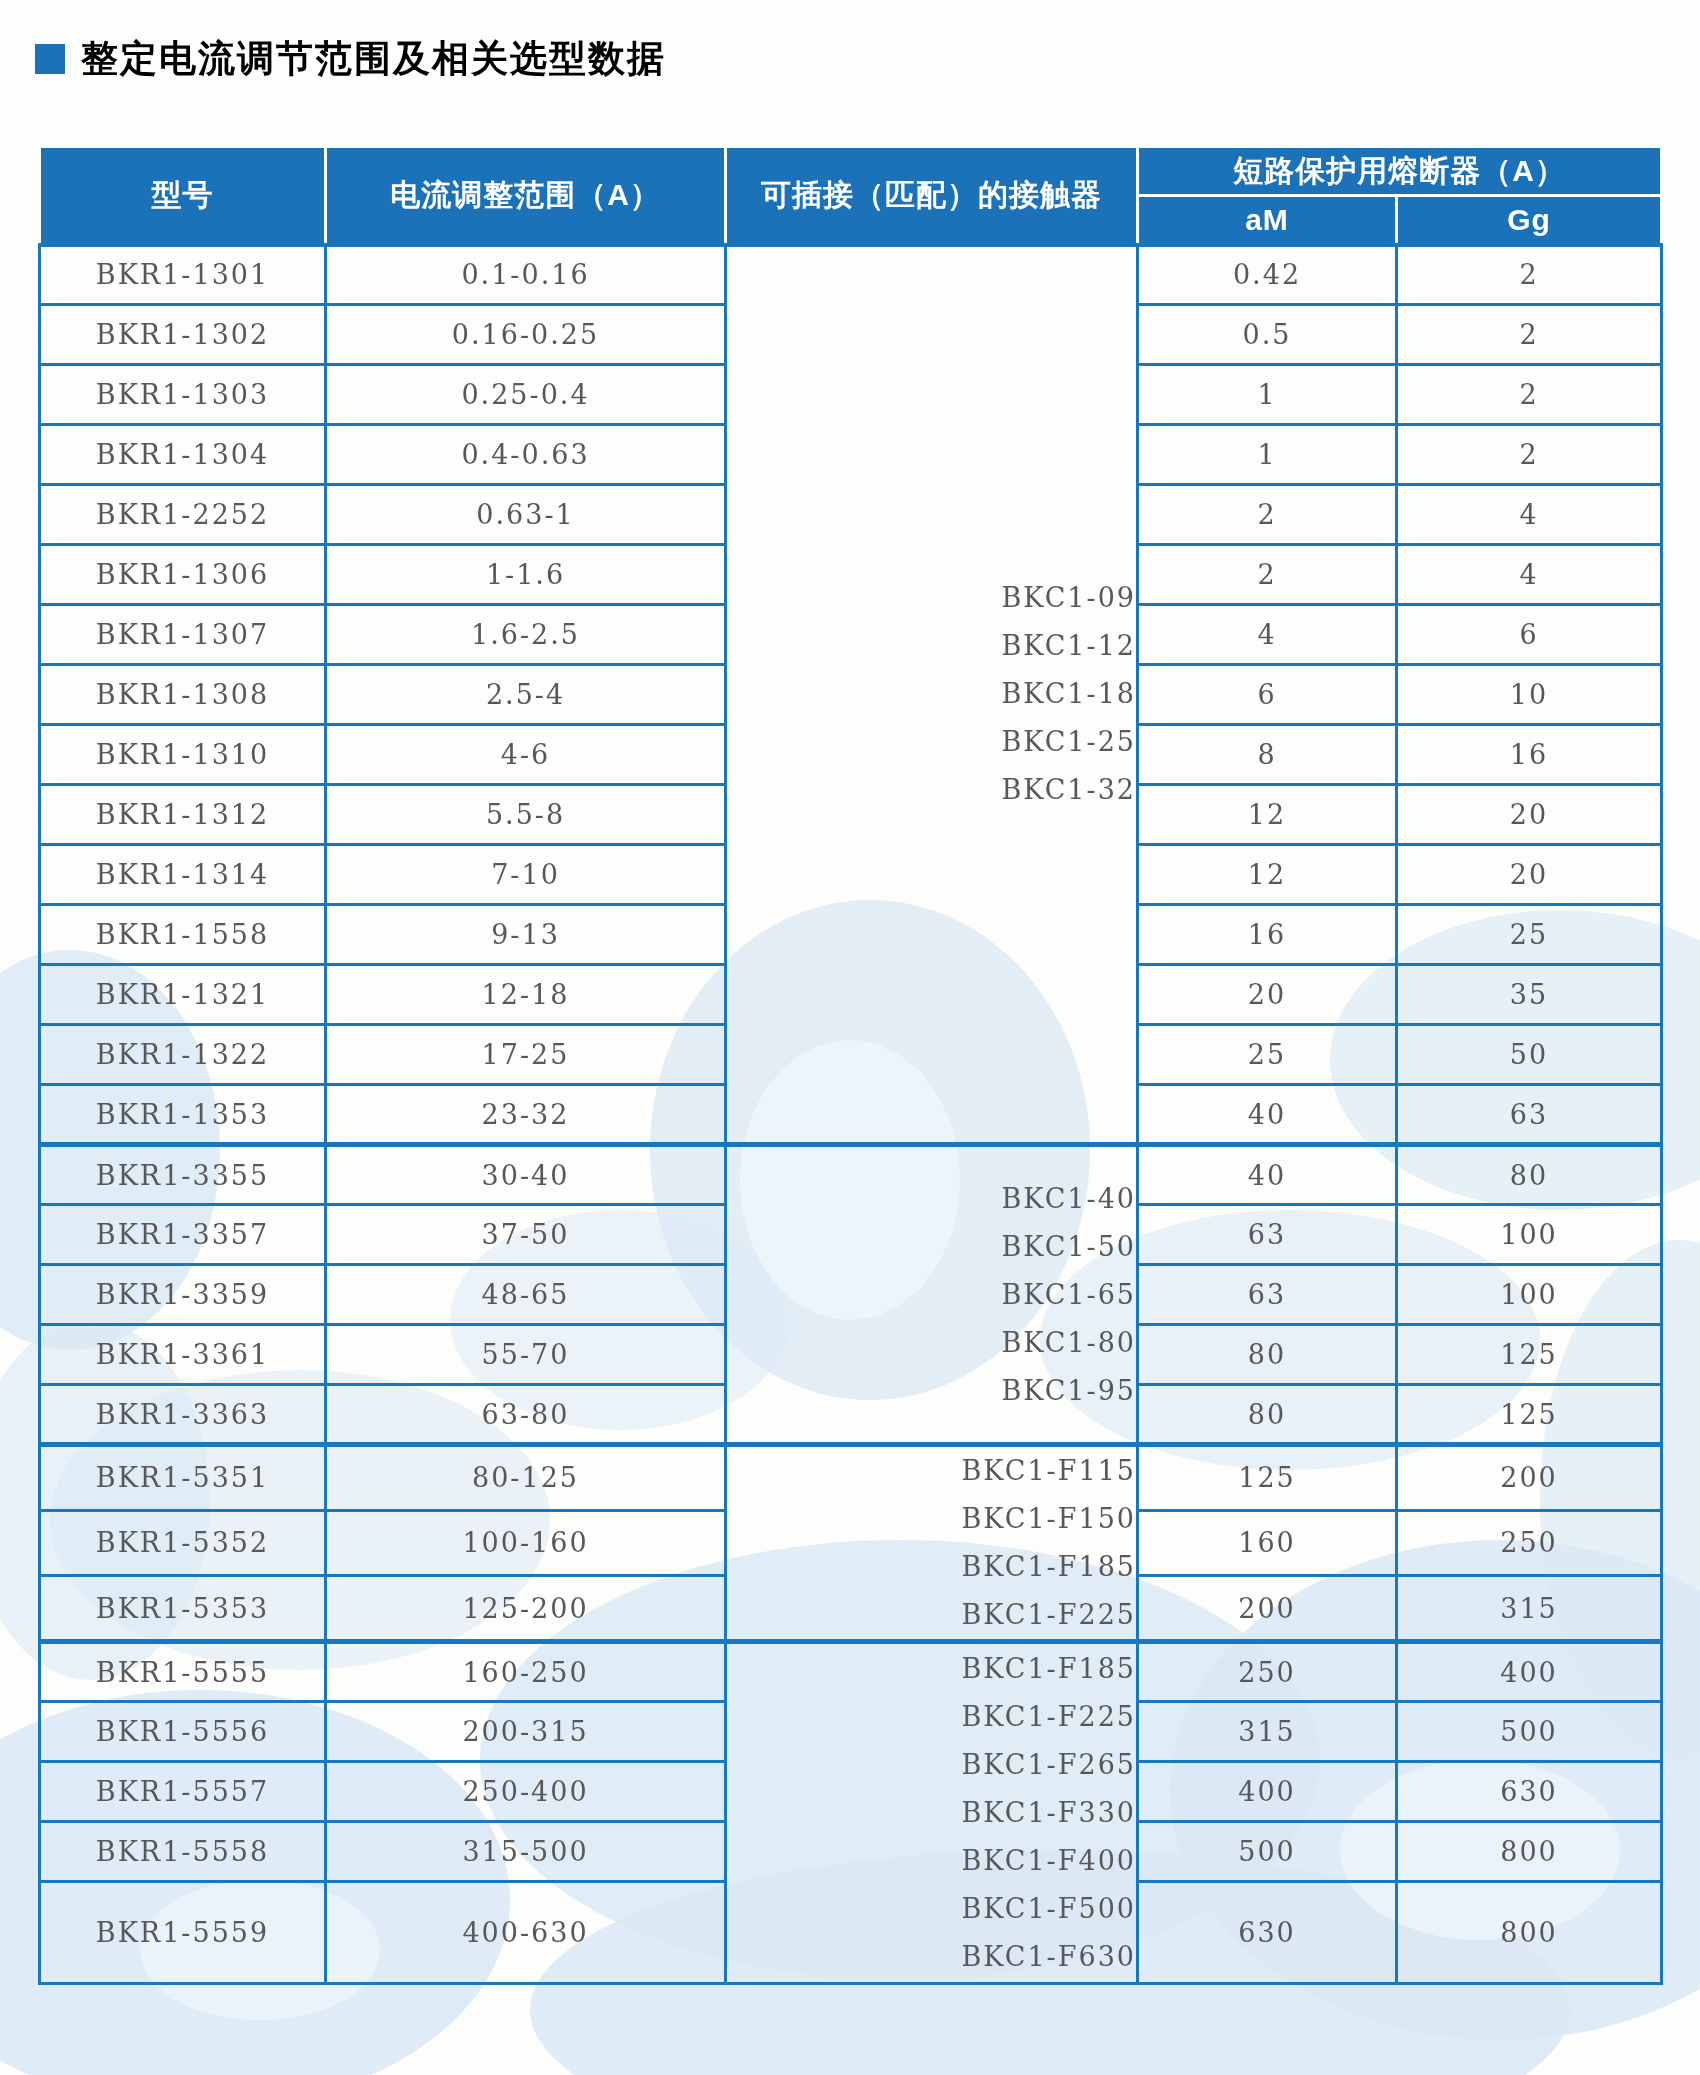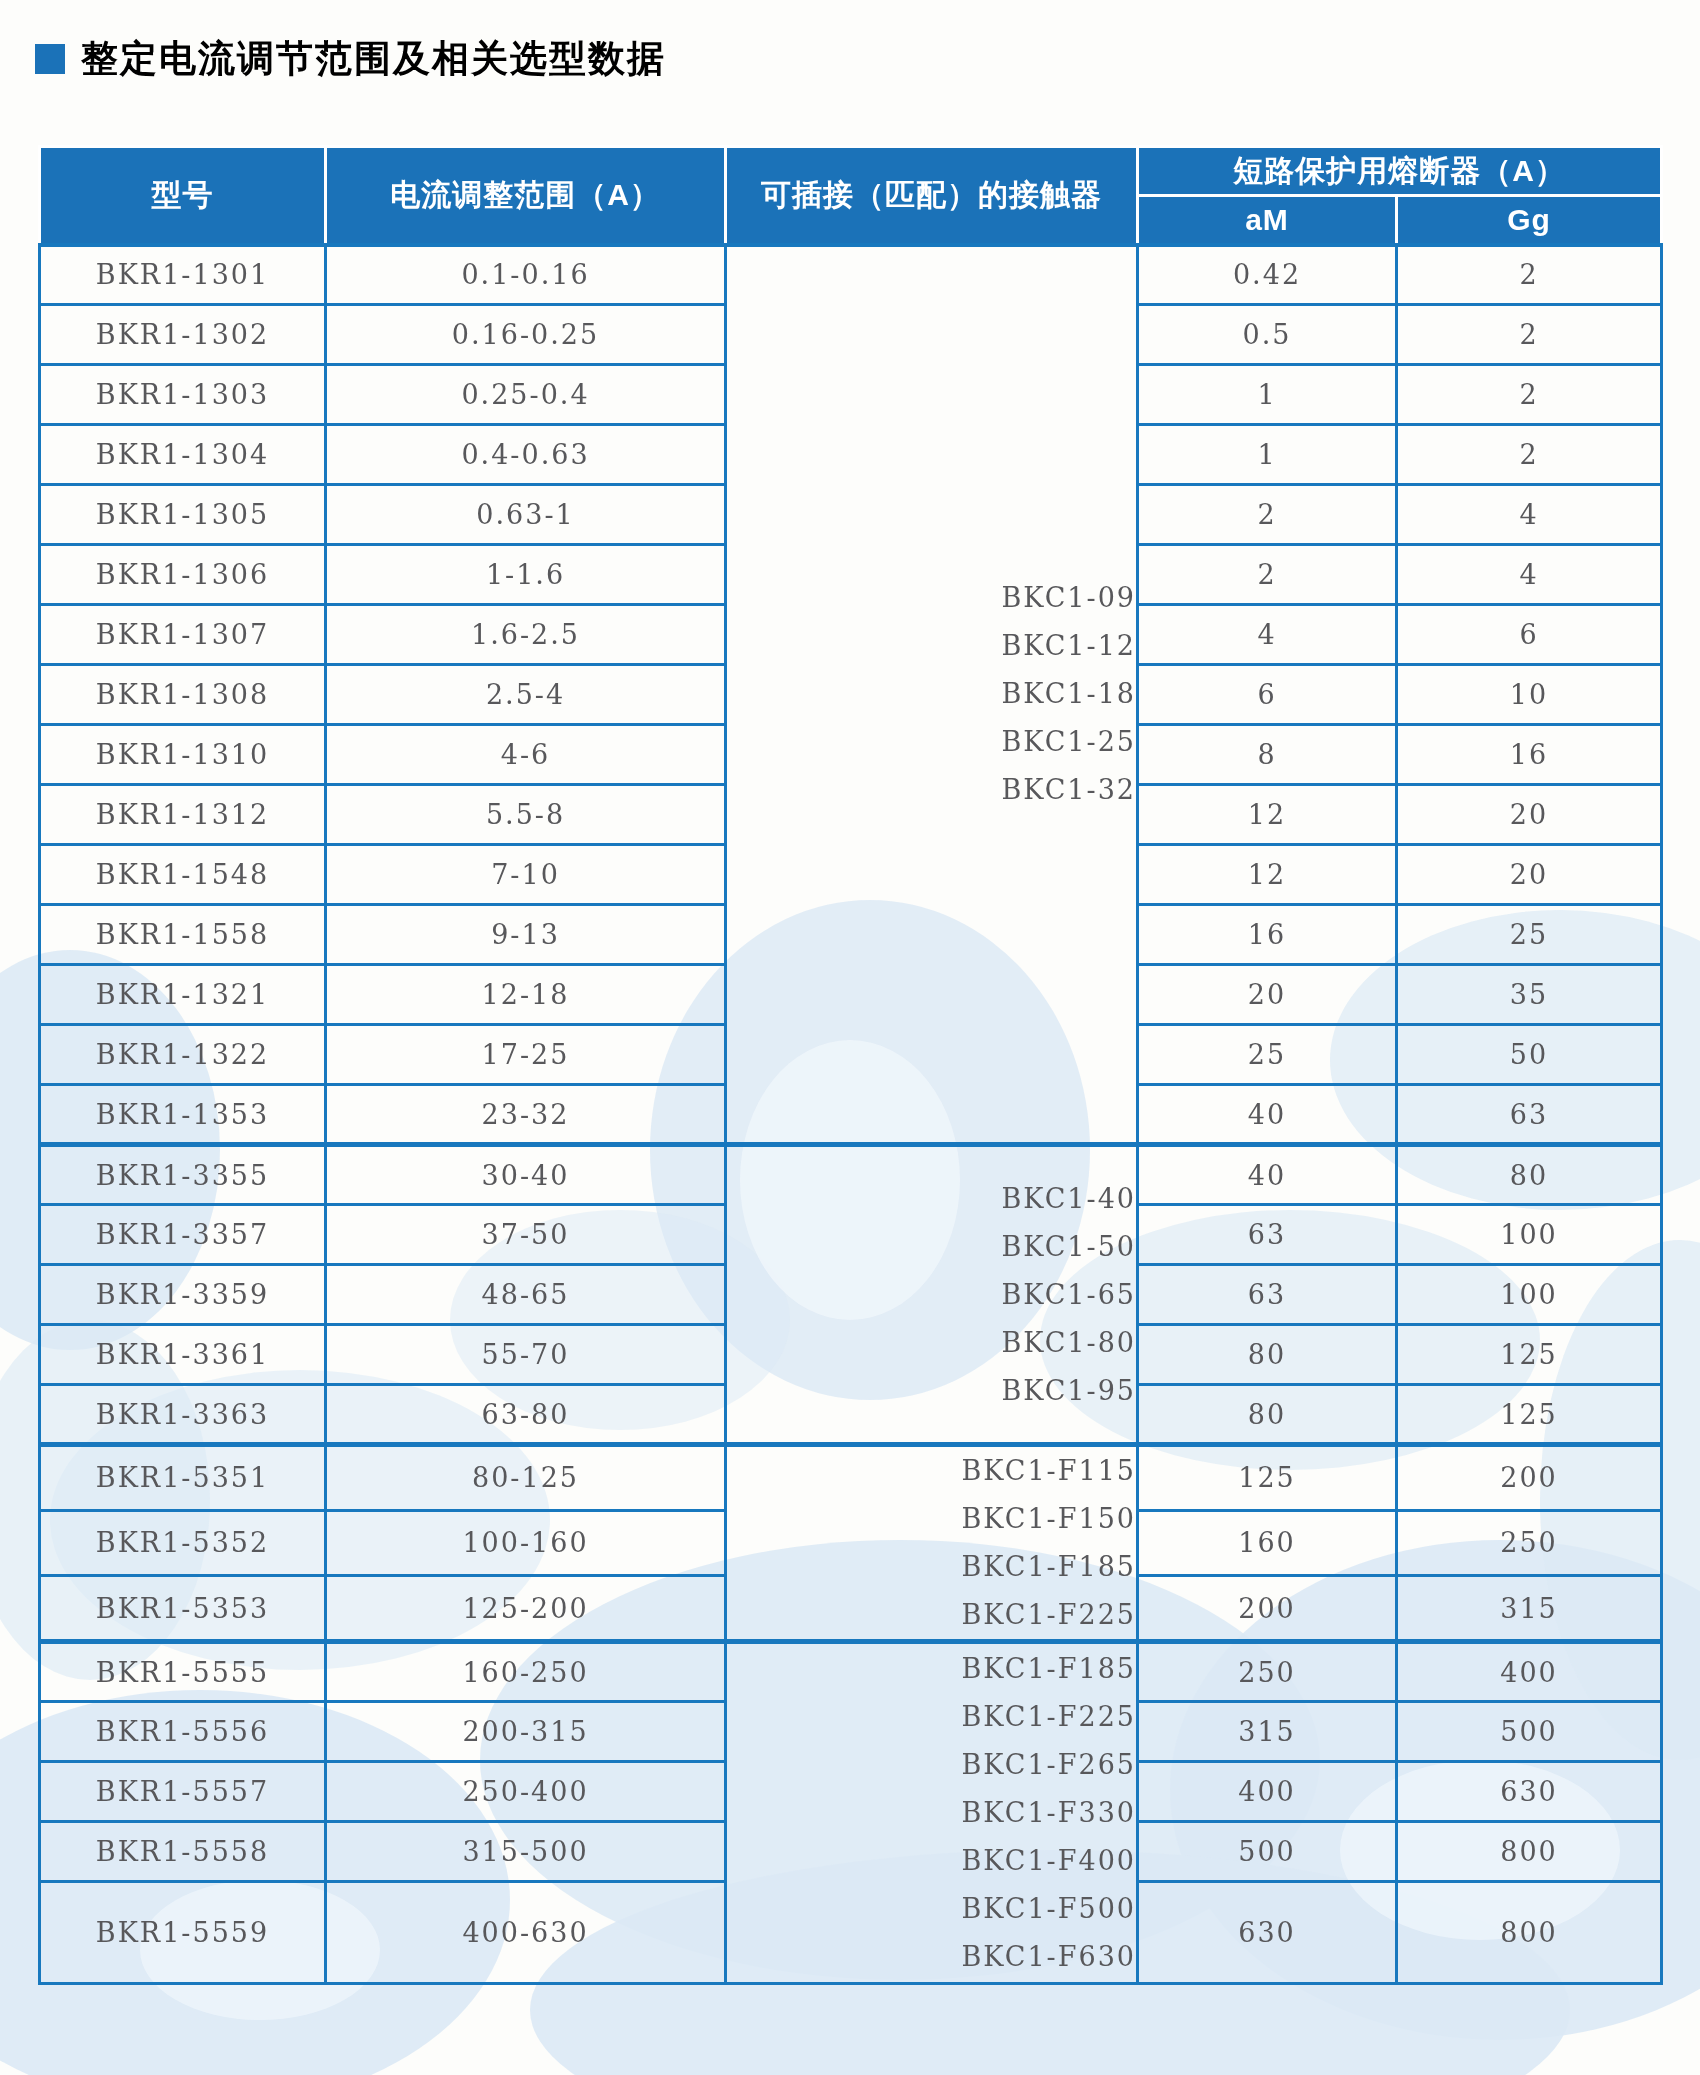--- a/index.html
+++ b/index.html
@@ -118,21 +118,21 @@
           <td>1</td>
           <td>2</td>
         </tr>
         <tr>
           <td>BKR1-1304</td>
           <td>0.4-0.63</td>
           <td>1</td>
           <td>2</td>
         </tr>
         <tr>
-          <td>BKR1-1305</td>
+          <td>BKR1-2252</td>
           <td>0.63-1</td>
           <td>2</td>
           <td>4</td>
         </tr>
         <tr>
           <td>BKR1-1306</td>
           <td>1-1.6</td>
           <td>2</td>
           <td>4</td>
         </tr>
@@ -154,21 +154,21 @@
           <td>8</td>
           <td>16</td>
         </tr>
         <tr>
           <td>BKR1-1312</td>
           <td>5.5-8</td>
           <td>12</td>
           <td>20</td>
         </tr>
         <tr>
-          <td>BKR1-1548</td>
+          <td>BKR1-1314</td>
           <td>7-10</td>
           <td>12</td>
           <td>20</td>
         </tr>
         <tr>
           <td>BKR1-1558</td>
           <td>9-13</td>
           <td>16</td>
           <td>25</td>
         </tr>

